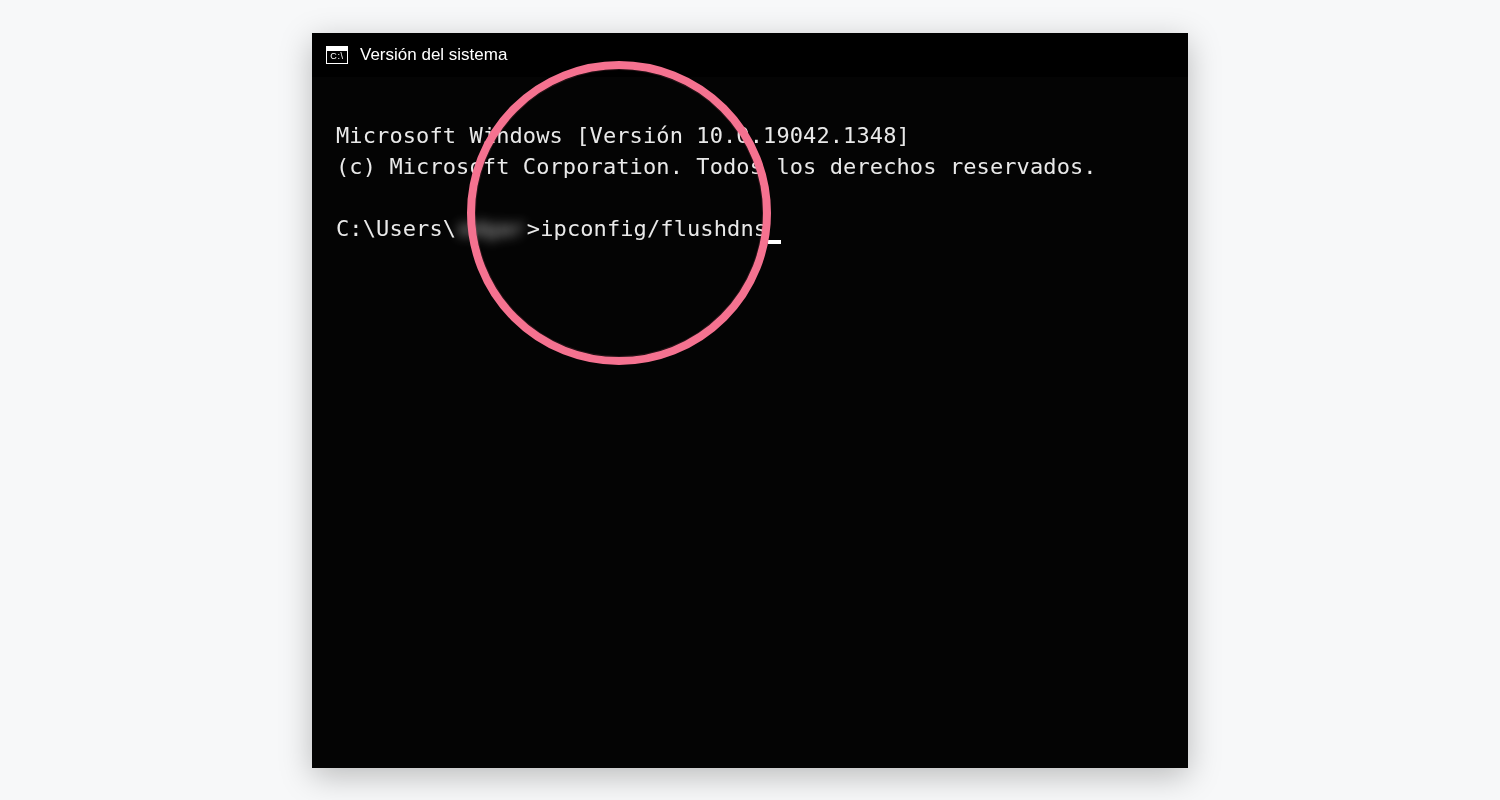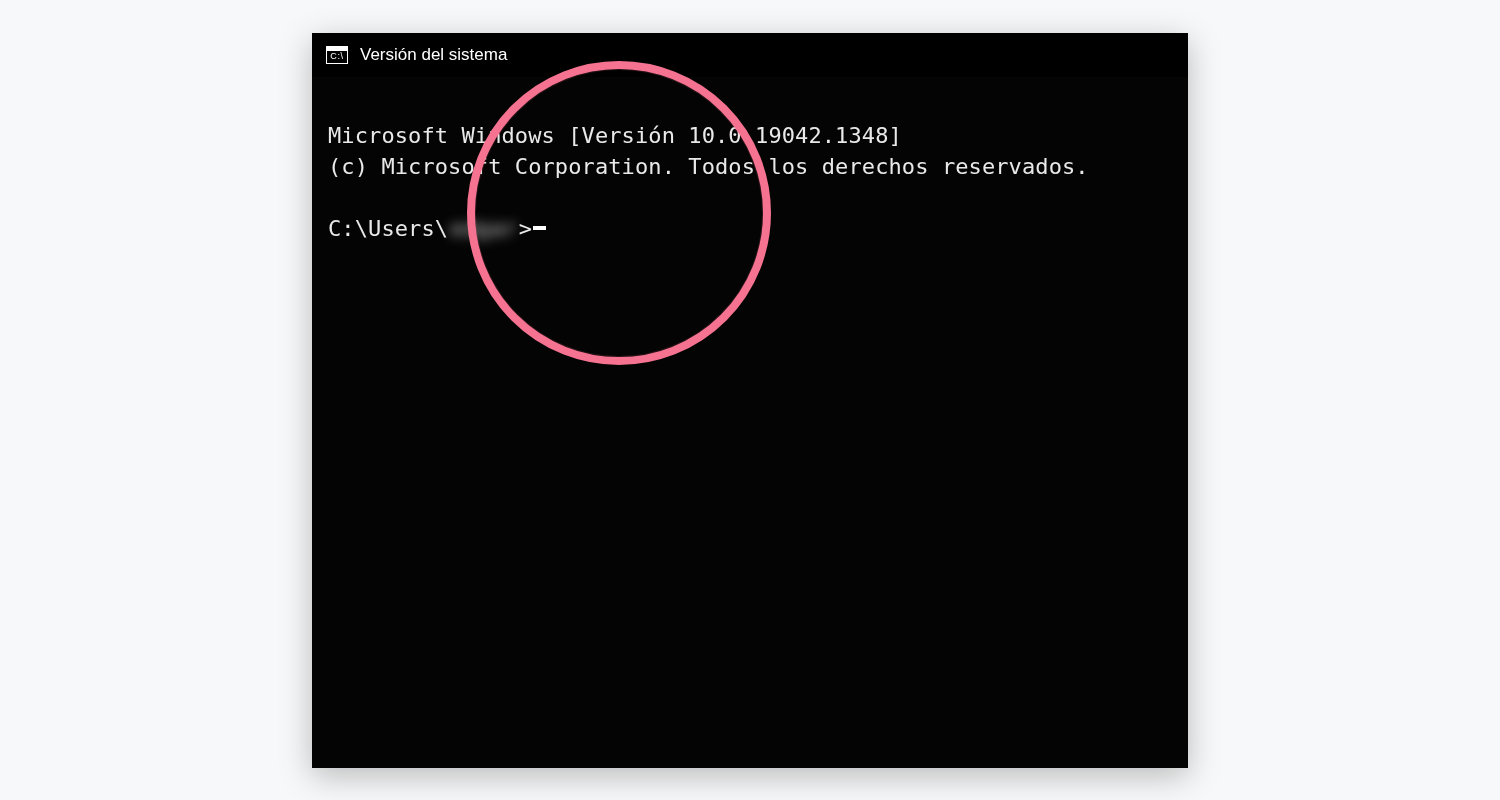--- a/index.html
+++ b/index.html
@@ -40,30 +40,30 @@
     font-size:9px;letter-spacing:.6px;color:#fff;
     background:#000;
   }
   .app-icon::before{
     content:"";
     position:absolute;left:0;right:0;top:0;height:4px;
     background:#fff;
   }
   .app-icon span{position:relative;top:1px;}
   .term-body{
-    padding:12px 8px 8px 16px;
+    padding:12px 8px 8px 24px;
     font-size:22px;
     line-height:1.42;
     white-space:pre;
     color:#e9e9e9;
     font-family:Consolas,"Lucida Console",monospace;
     letter-spacing:.1px;
   }
   .prompt-line{
-    display:flex;align-items:center;flex-wrap:nowrap;
+    display:flex;align-items:flex-end;flex-wrap:nowrap;
   }
   .blurred{
     filter:blur(6px);
     opacity:.85;
     display:inline-block;
     margin:0 2px;
   }
   .cursor{
     display:inline-block;width:13px;height:4px;background:#fff;
     margin-left:1px;vertical-align:baseline;position:relative;top:-1px;
@@ -88,18 +88,18 @@
       <div class="app-icon">
           <span>C:\</span>
         </div>
       <div>Versión del sistema</div>
     </div>
 
     <div class="term-body">
 <span>Microsoft Windows [Versión 10.0.19042.1348]</span>
 <span>(c) Microsoft Corporation. Todos los derechos reservados.</span>
 
-<span class="prompt-line"><span>C:\Users\</span><span class="blurred">edgar</span><span>&gt;</span><span class="cursor"></span></span>
+<span class="prompt-line"><span>C:\Users\</span><span class="blurred">edgar</span><span>&gt;</span><span>ipconfig/flushdns</span><span class="cursor"></span></span>
     </div>
 
     <div class="highlight-circle" style="left:155px;top:28px;"></div>
   </div>
 </div>
 
 </body></html>

